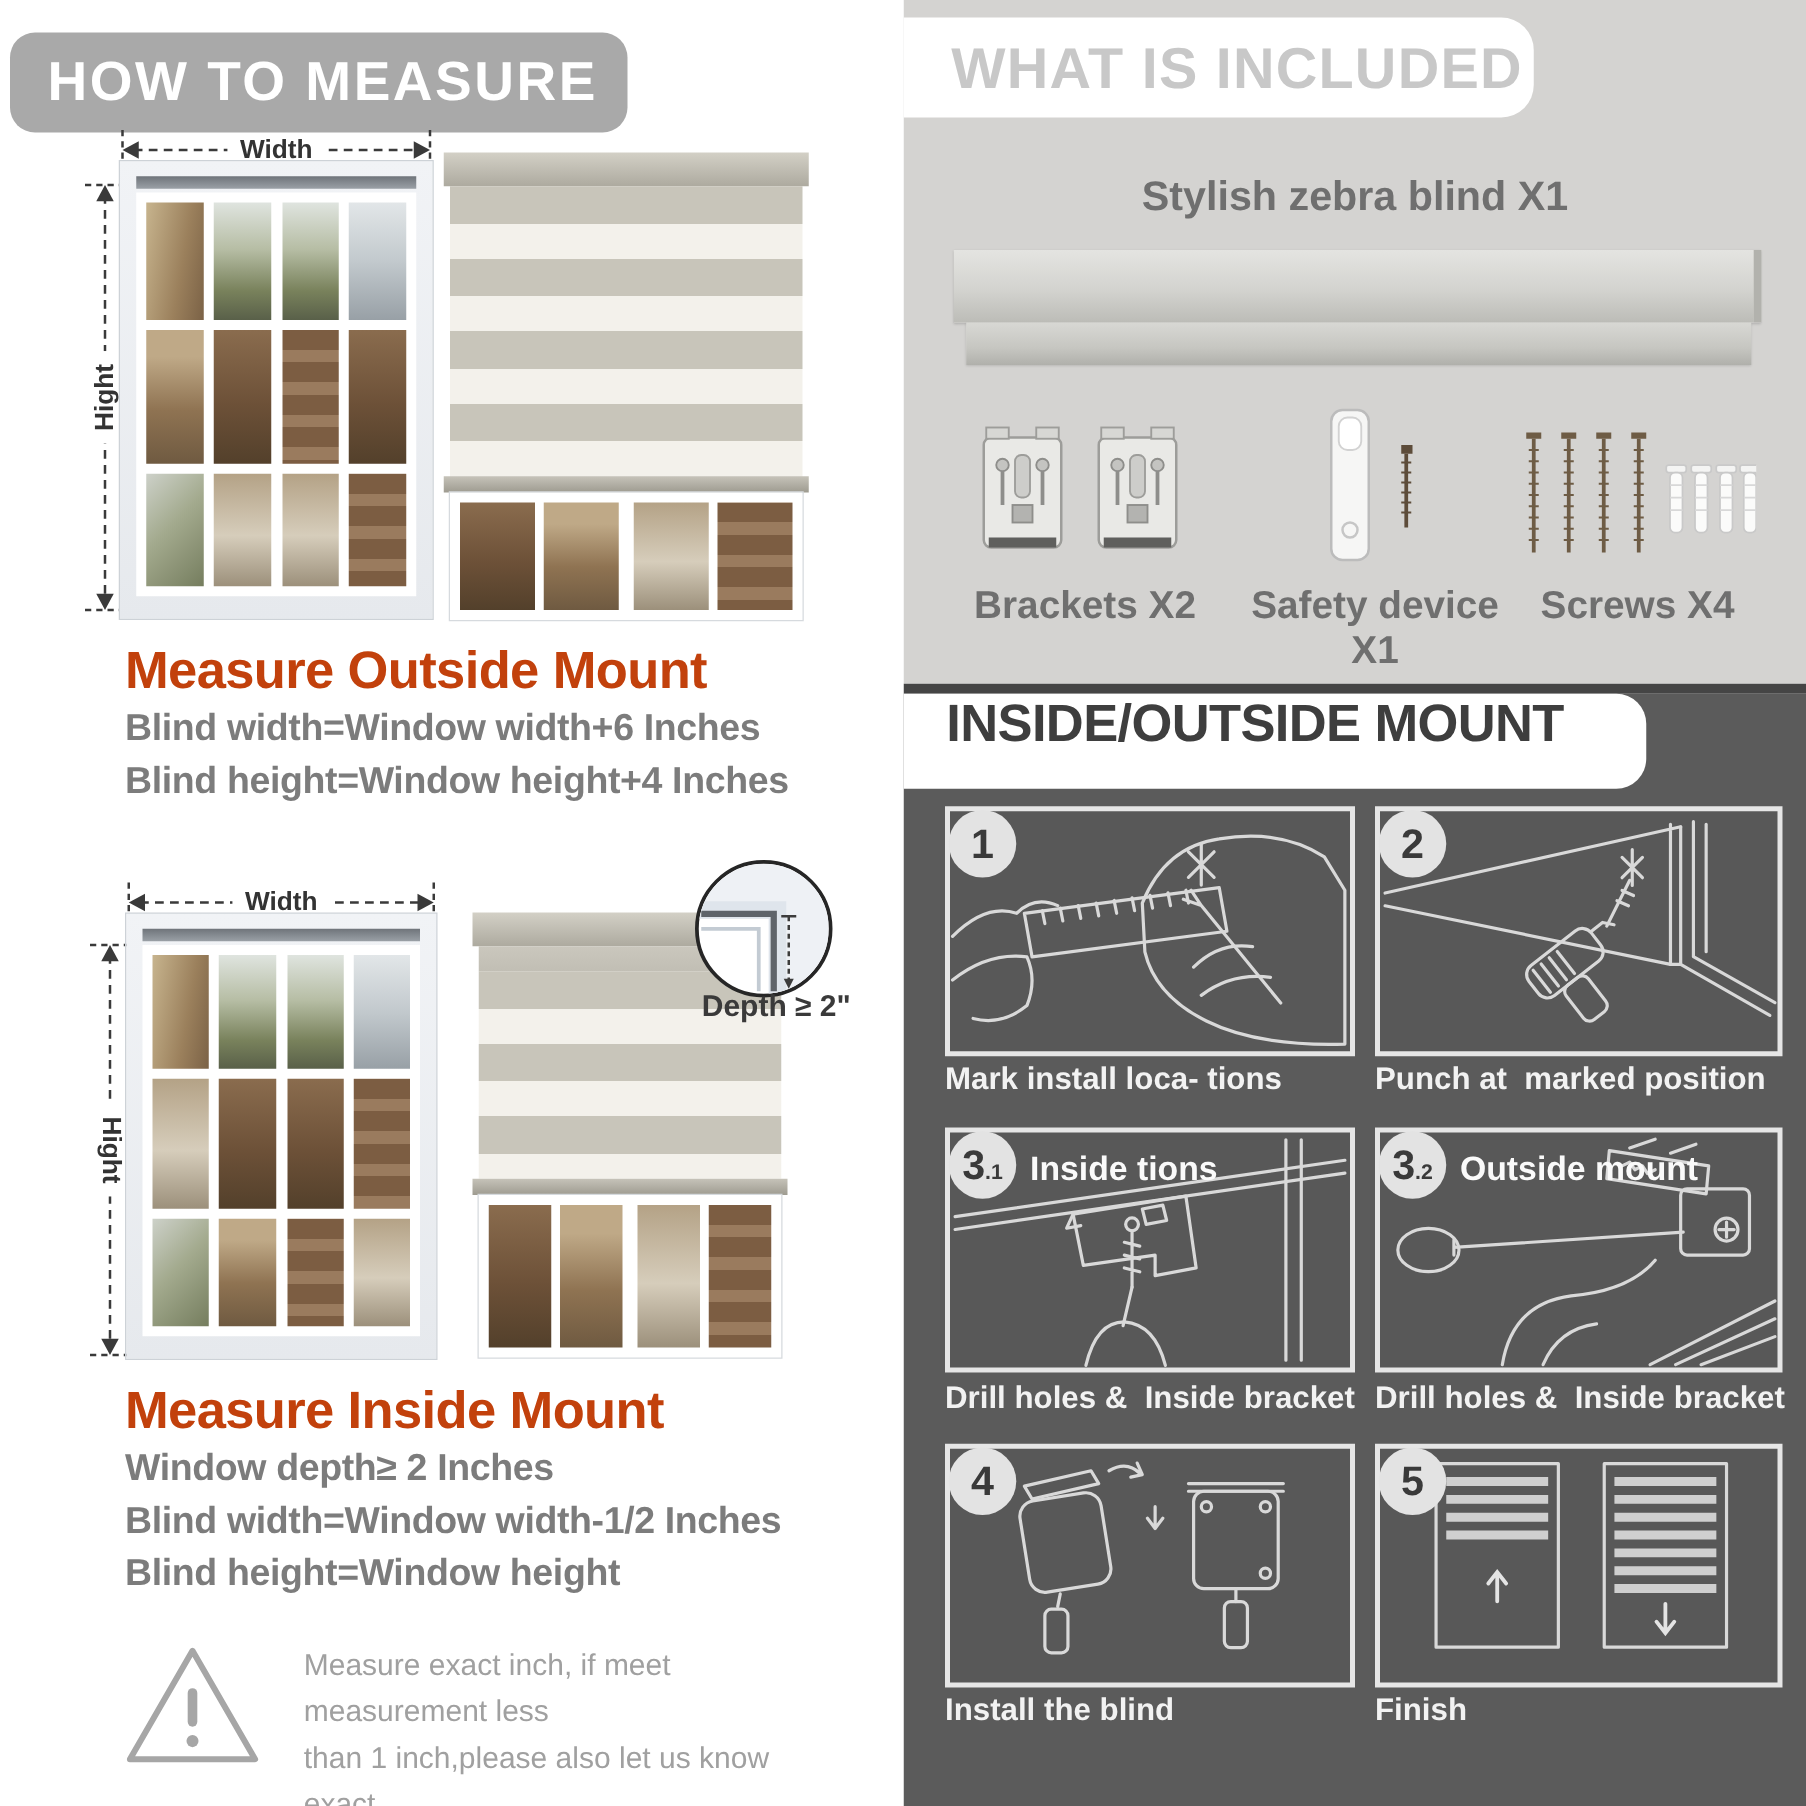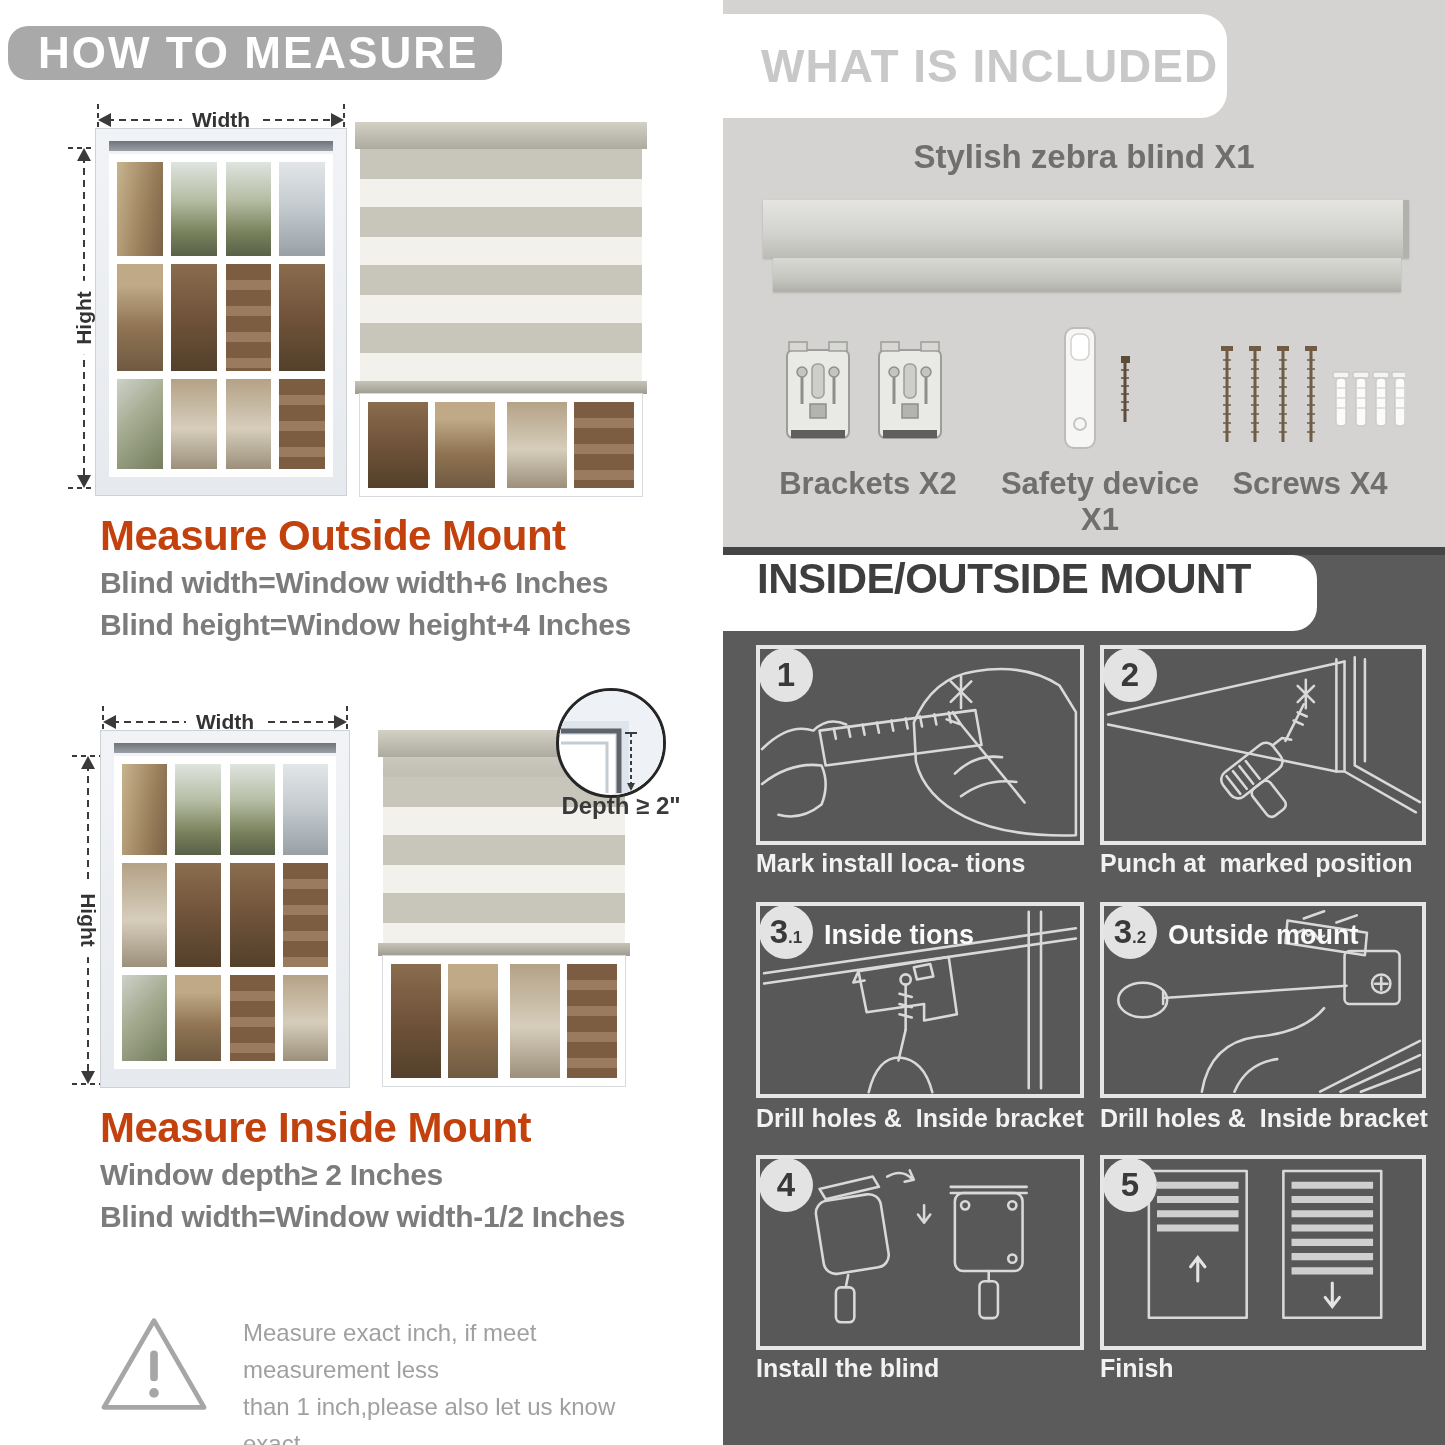--- a/index.html
+++ b/index.html
@@ -1,21 +1,21 @@
 <!DOCTYPE html>
 <html><head>
 <meta charset="utf-8">
 <style>
   html,body{margin:0;padding:0;background:#fff;}
   .page{position:relative;width:1445px;height:1445px;overflow:hidden;
         font-family:"Liberation Sans","DejaVu Sans",sans-serif;background:#fff;}
   .abs{position:absolute;box-sizing:border-box;}
 
   
-  .htm-banner{left:8px;top:26px;width:494px;height:54px;background:#a9a9a9;border-radius:20px;
+  .htm-banner{left:8px;top:26px;width:494px;height:80px;background:#a9a9a9;border-radius:20px;
               display:flex;align-items:center;padding-left:30px;}
   .htm-banner span{color:#fff;font-size:44px;font-weight:bold;letter-spacing:2px;}
 
   .sec-title{font-size:42px;font-weight:bold;color:#c2410c;letter-spacing:-0.5px;}
   .sec-line{font-size:30px;font-weight:bold;color:#7c7c7c;letter-spacing:-0.3px;}
 
   
   .win{background:linear-gradient(#f1f3f6,#e6e9ed);border:1px solid #cdd2d7;
        padding:12px 13px 18px;display:flex;flex-direction:column;}
   .win-topbar{height:10px;background:linear-gradient(#6f747a,#9aa0a6);margin-bottom:3px;flex:none;}
@@ -53,21 +53,21 @@
              border:3px solid #262626;background:#fff;overflow:hidden;}
   .depth-label{left:536px;top:792px;width:170px;text-align:center;
                font-size:24px;font-weight:bold;color:#3a3a3a;}
 
   
   .warning{left:95px;top:1312px;display:flex;align-items:flex-start;}
   .warning-text{margin-left:30px;width:420px;font-size:24px;line-height:37px;color:#a0a0a0;margin-top:2px;}
 
   
   .panel-included{left:723px;top:0;width:722px;height:547px;background:#d4d3d1;}
-  .wi-banner{left:0;top:14px;width:504px;height:104px;background:#fff;border-radius:0 26px 26px 0;
+  .wi-banner{left:0;top:14px;width:504px;height:80px;background:#fff;border-radius:0 26px 26px 0;
              display:flex;align-items:center;padding-left:38px;}
   .wi-banner span{color:#c8c8c8;font-size:46px;font-weight:bold;letter-spacing:1px;}
   .wi-subtitle{left:0;top:138px;width:722px;text-align:center;
                font-size:33px;font-weight:bold;color:#6f6f6f;}
   .headrail-top{left:40px;top:200px;width:646px;height:58px;
                 background:linear-gradient(180deg,#e4e4e1 0%,#d3d3cf 55%,#bcbcb7 100%);
                 border-right:6px solid #b2b2ad;box-shadow:0 1px 2px rgba(0,0,0,.18);}
   .headrail-bottom{left:50px;top:258px;width:628px;height:34px;
                 background:linear-gradient(180deg,#d8d8d4 0%,#c6c6c1 60%,#b0b0ab 100%);
                 box-shadow:0 1px 2px rgba(0,0,0,.15);}
@@ -236,20 +236,21 @@
       <path d="M72,42 V94" stroke="#3c3c3c" stroke-width="2" stroke-dasharray="4 3"></path>
       <path d="M72,100 l-4,-8 h8 z" fill="#3c3c3c"></path>
       <path d="M66,42 h12" stroke="#3c3c3c" stroke-width="2"></path>
     </svg>
   </div>
   <div class="abs depth-label">Depth ≥ 2"</div>
 
   <div class="abs sec-title" style="left:100px;top:1104px;">Measure Inside Mount</div>
   <div class="abs sec-line" style="left:100px;top:1158px;">Window depth≥ 2 Inches</div>
   <div class="abs sec-line" style="left:100px;top:1200px;text-align:right;">Blind width=Window width-1/2 Inches</div>
+  <div class="abs sec-line" style="left:100px;top:1242px;">Blind height=Window height</div>
 
   <div class="abs warning">
     <svg width="118" height="104" viewBox="0 0 120 108">
       <path d="M60,9 L112,99 L8,99 Z" fill="none" stroke="#a6a6a6" stroke-width="5" stroke-linejoin="round"></path>
       <rect x="56" y="40" width="8" height="32" rx="4" fill="#a6a6a6"></rect>
       <circle cx="60" cy="84" r="5" fill="#a6a6a6"></circle>
     </svg>
     <div class="warning-text">
       <div>Measure exact inch, if meet measurement less</div>
       <div>than 1 inch,please also let us know exact</div>

